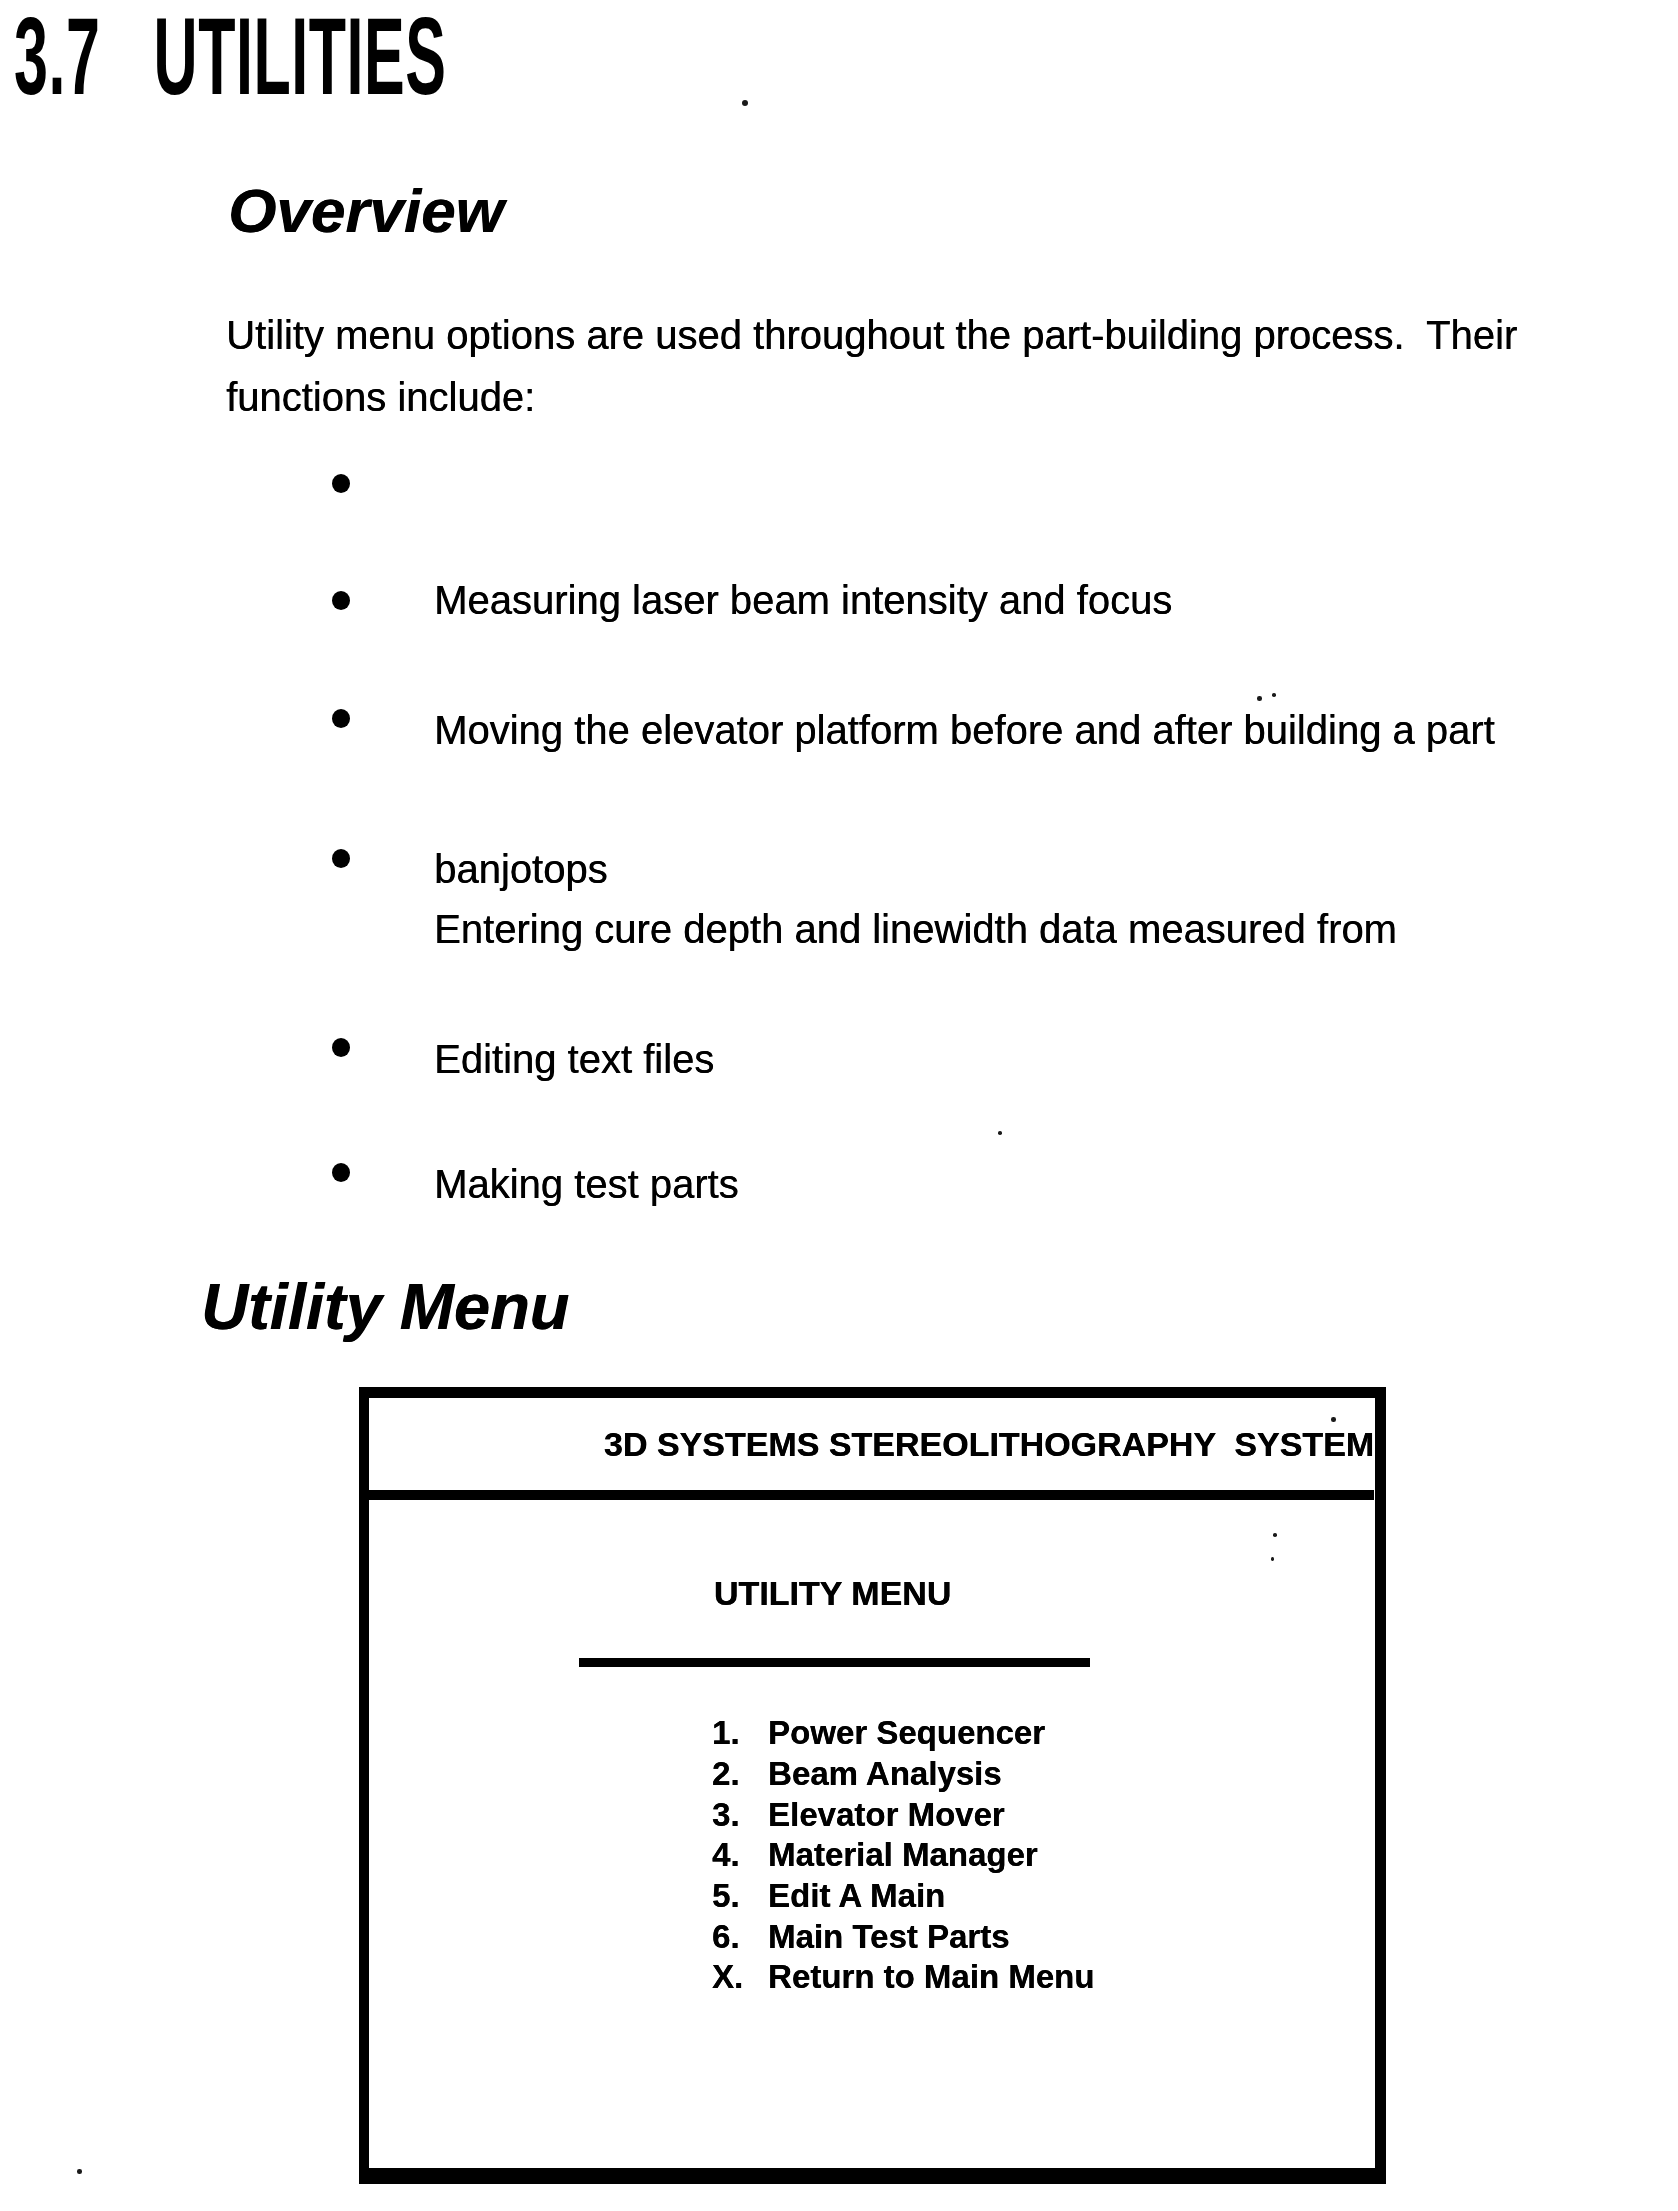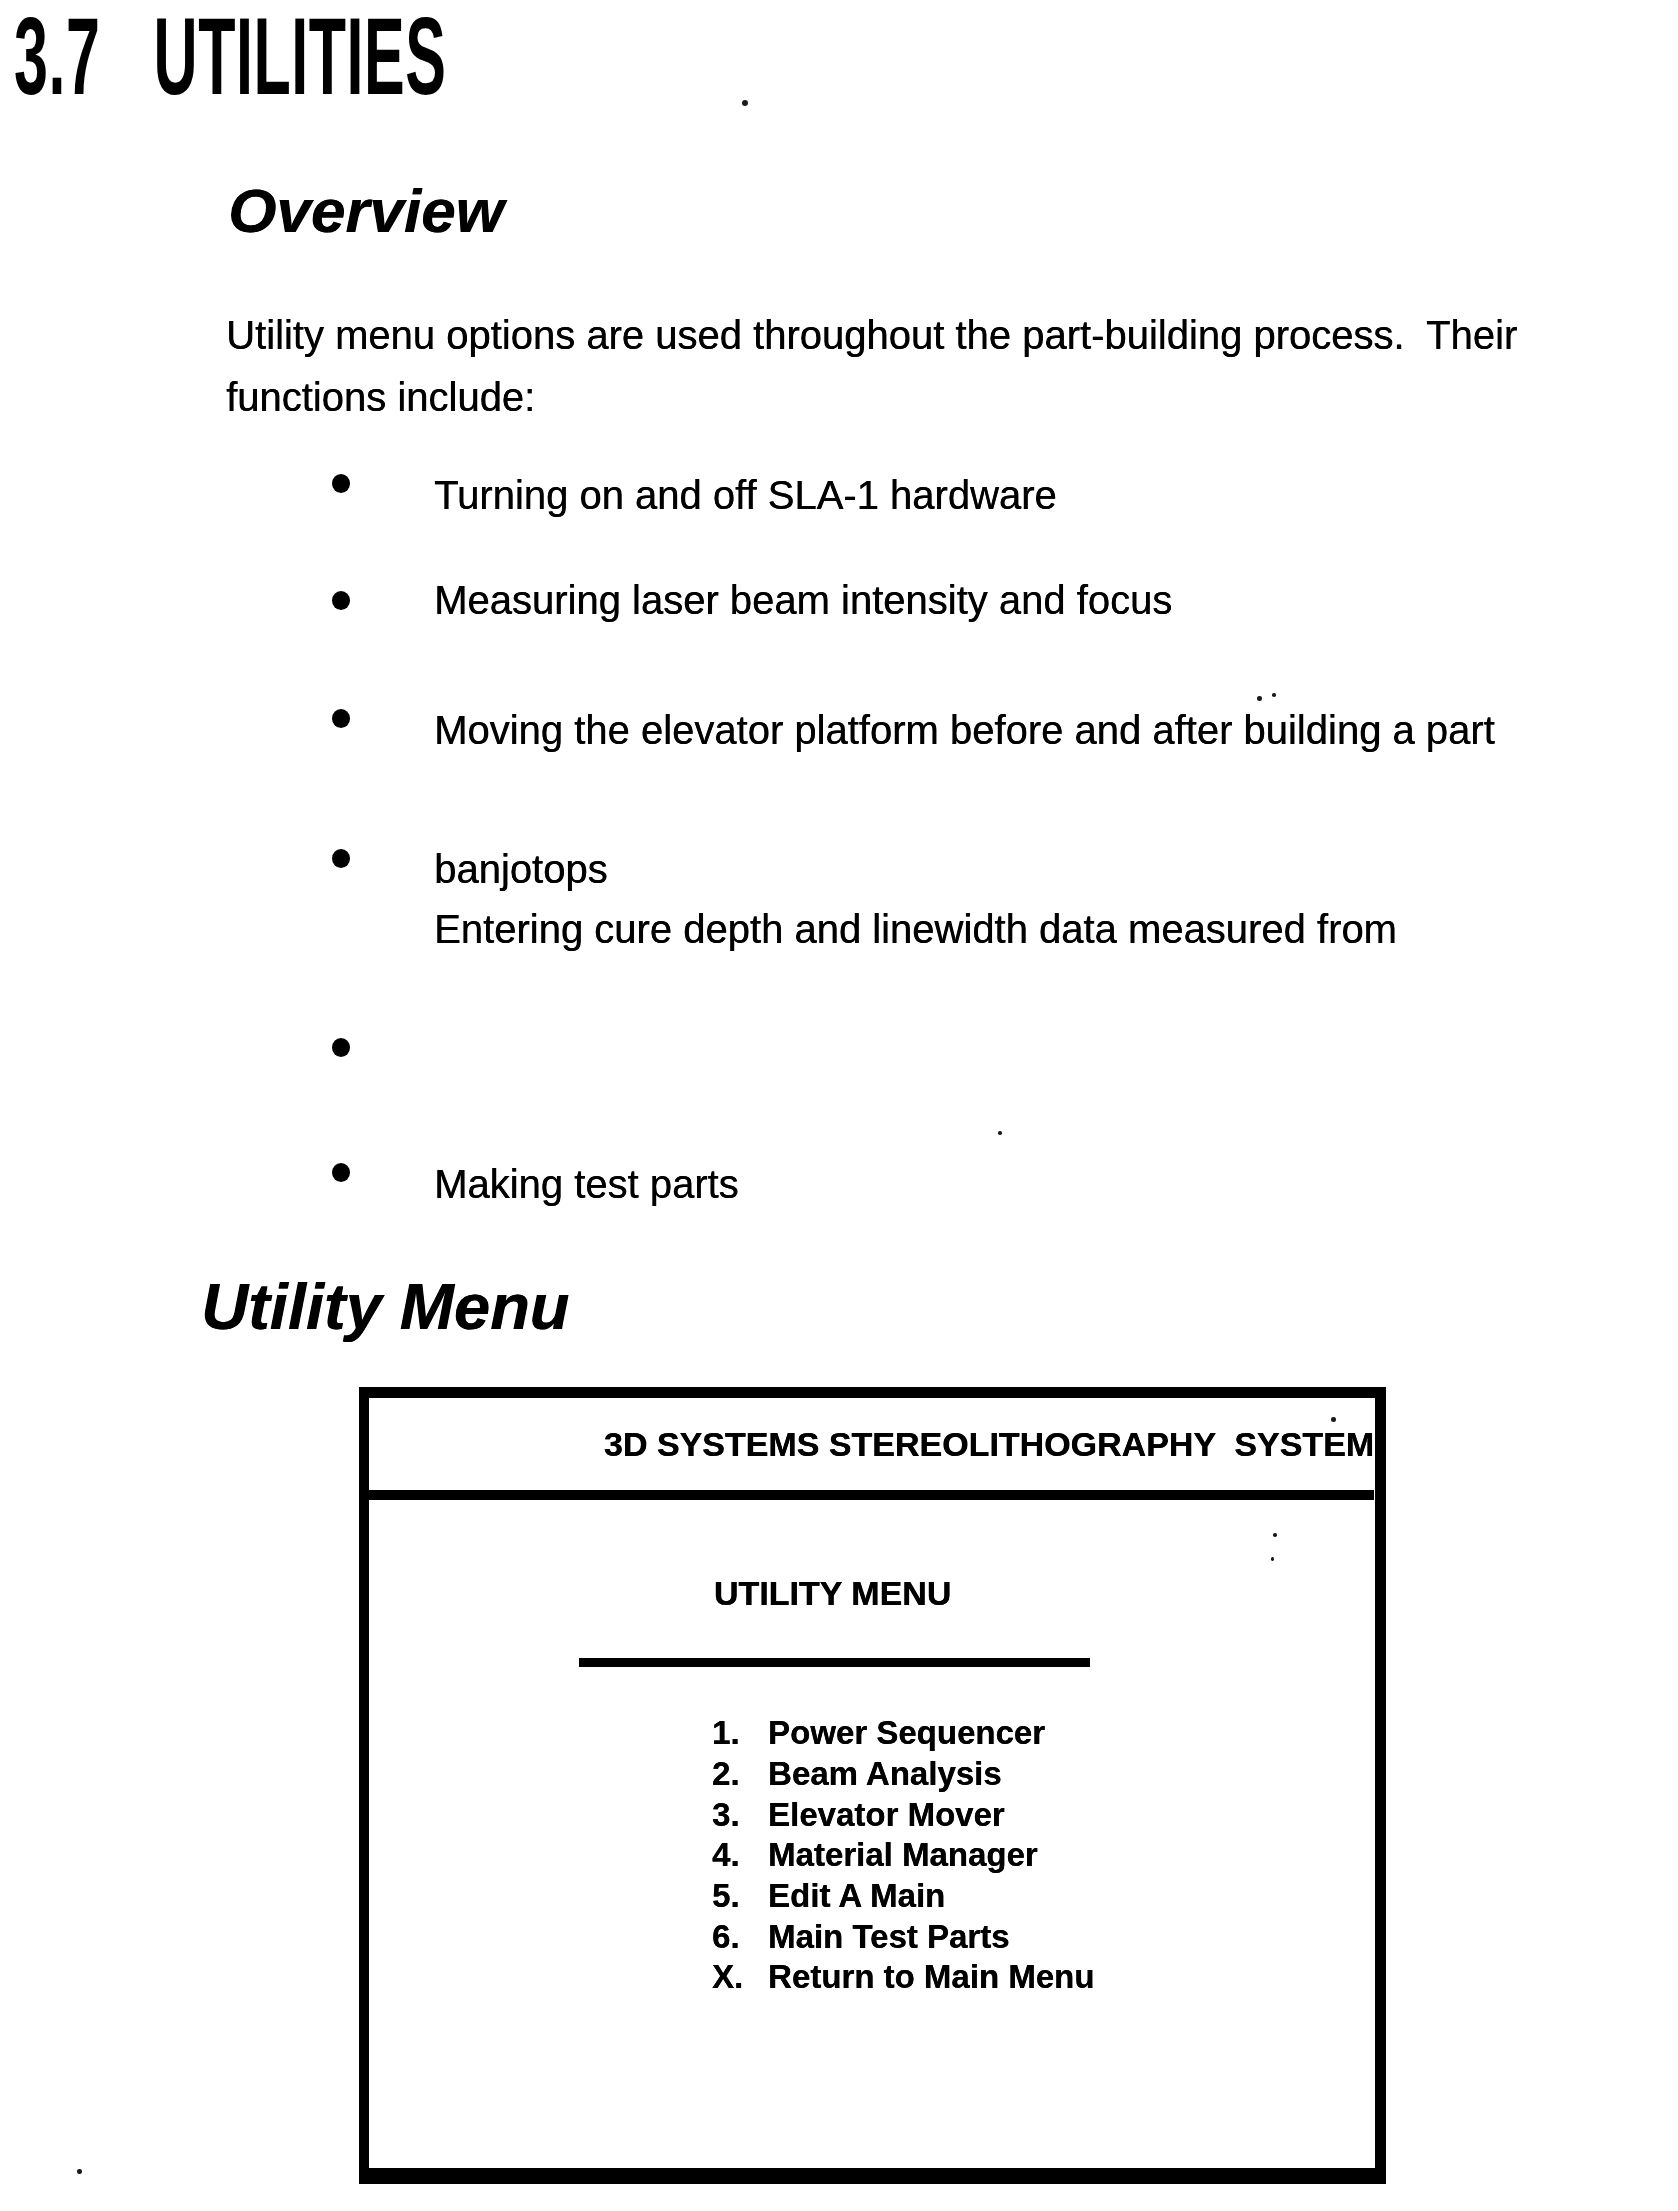--- a/index.html
+++ b/index.html
@@ -89,41 +89,41 @@
   </div>
 
   <div id="overview-heading" class="abs subhead">Overview</div>
 
   <div id="overview-paragraph" class="abs body-text">
     <div class="pre">Utility menu options are used throughout the part-building process.  Their</div>
     <div class="pre">functions include:</div>
   </div>
 
   <span class="bullet-dot" style="top:474px"></span>
-  <div class="abs body-text bullet-text" style="top:465px">
-    <div class="pre">Turning on and off SLA-1 hardware</div>
-  </div>
 
   <span class="bullet-dot" style="top:591px"></span>
   <div class="abs body-text bullet-text" style="top:570px">
     <div class="pre">Measuring laser beam intensity and focus</div>
   </div>
 
   <span class="bullet-dot" style="top:709px"></span>
   <div class="abs body-text bullet-text" style="top:700px">
     <div class="pre">Moving the elevator platform before and after building a part</div>
   </div>
 
   <span class="bullet-dot" style="top:849px"></span>
   <div class="abs body-text bullet-text" style="top:839px">
     <div class="pre">banjotops</div>
     <div class="pre">Entering cure depth and linewidth data measured from</div>
   </div>
 
   <span class="bullet-dot" style="top:1038px"></span>
+  <div class="abs body-text bullet-text" style="top:1029px">
+    <div class="pre">Editing text files</div>
+  </div>
 
   <span class="bullet-dot" style="top:1163px"></span>
   <div class="abs body-text bullet-text" style="top:1154px">
     <div class="pre">Making test parts</div>
   </div>
 
   <div id="utility-menu-heading" class="abs subhead">Utility Menu</div>
 
   <div id="menu-box" class="abs"></div>
   <div id="menu-box-header" class="abs pre">3D SYSTEMS STEREOLITHOGRAPHY  SYSTEM</div>

